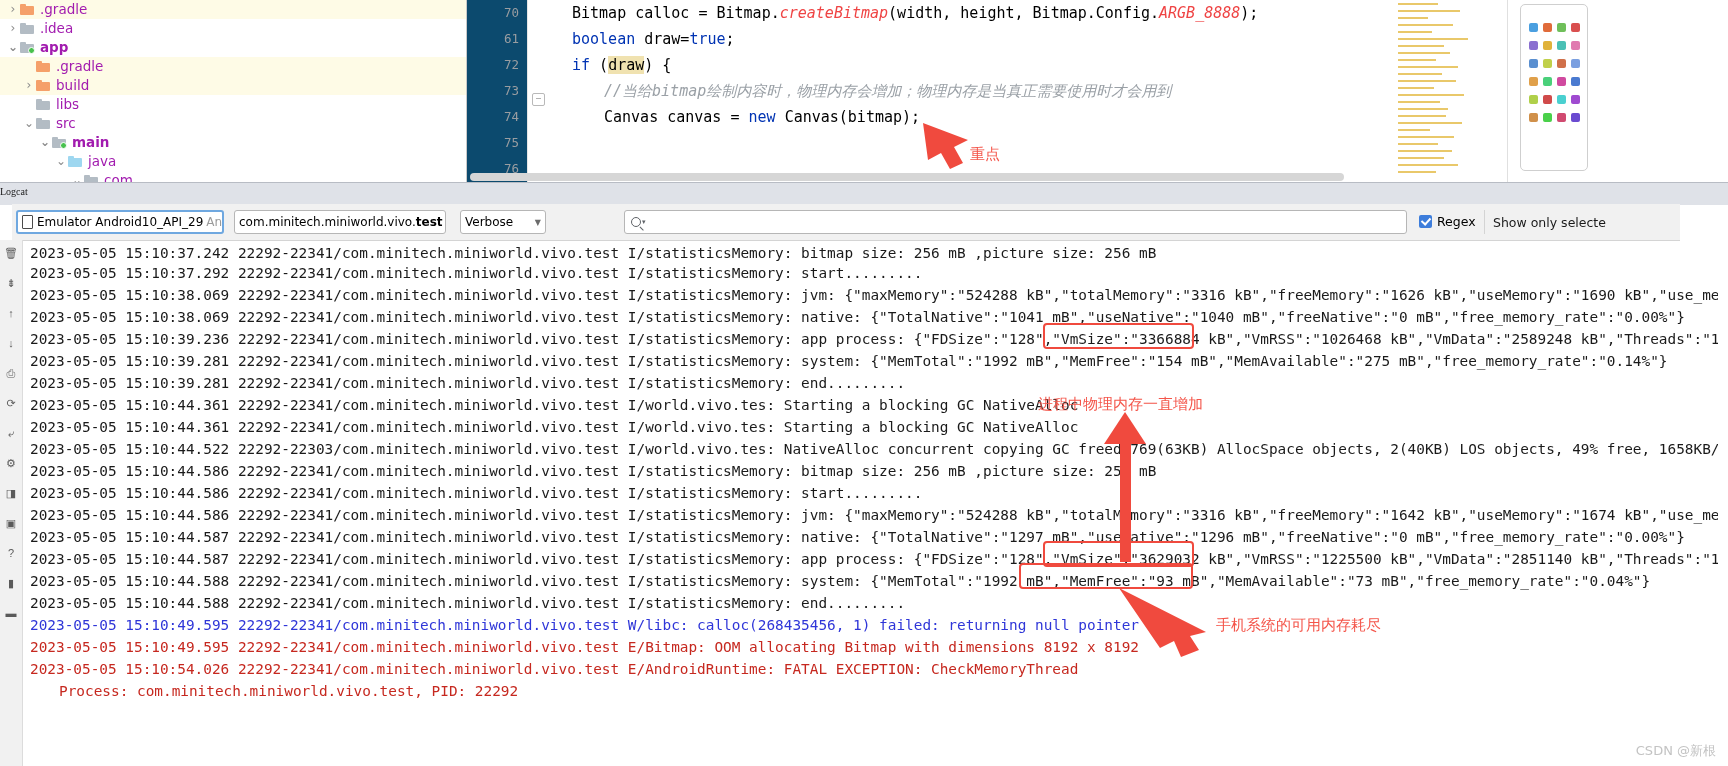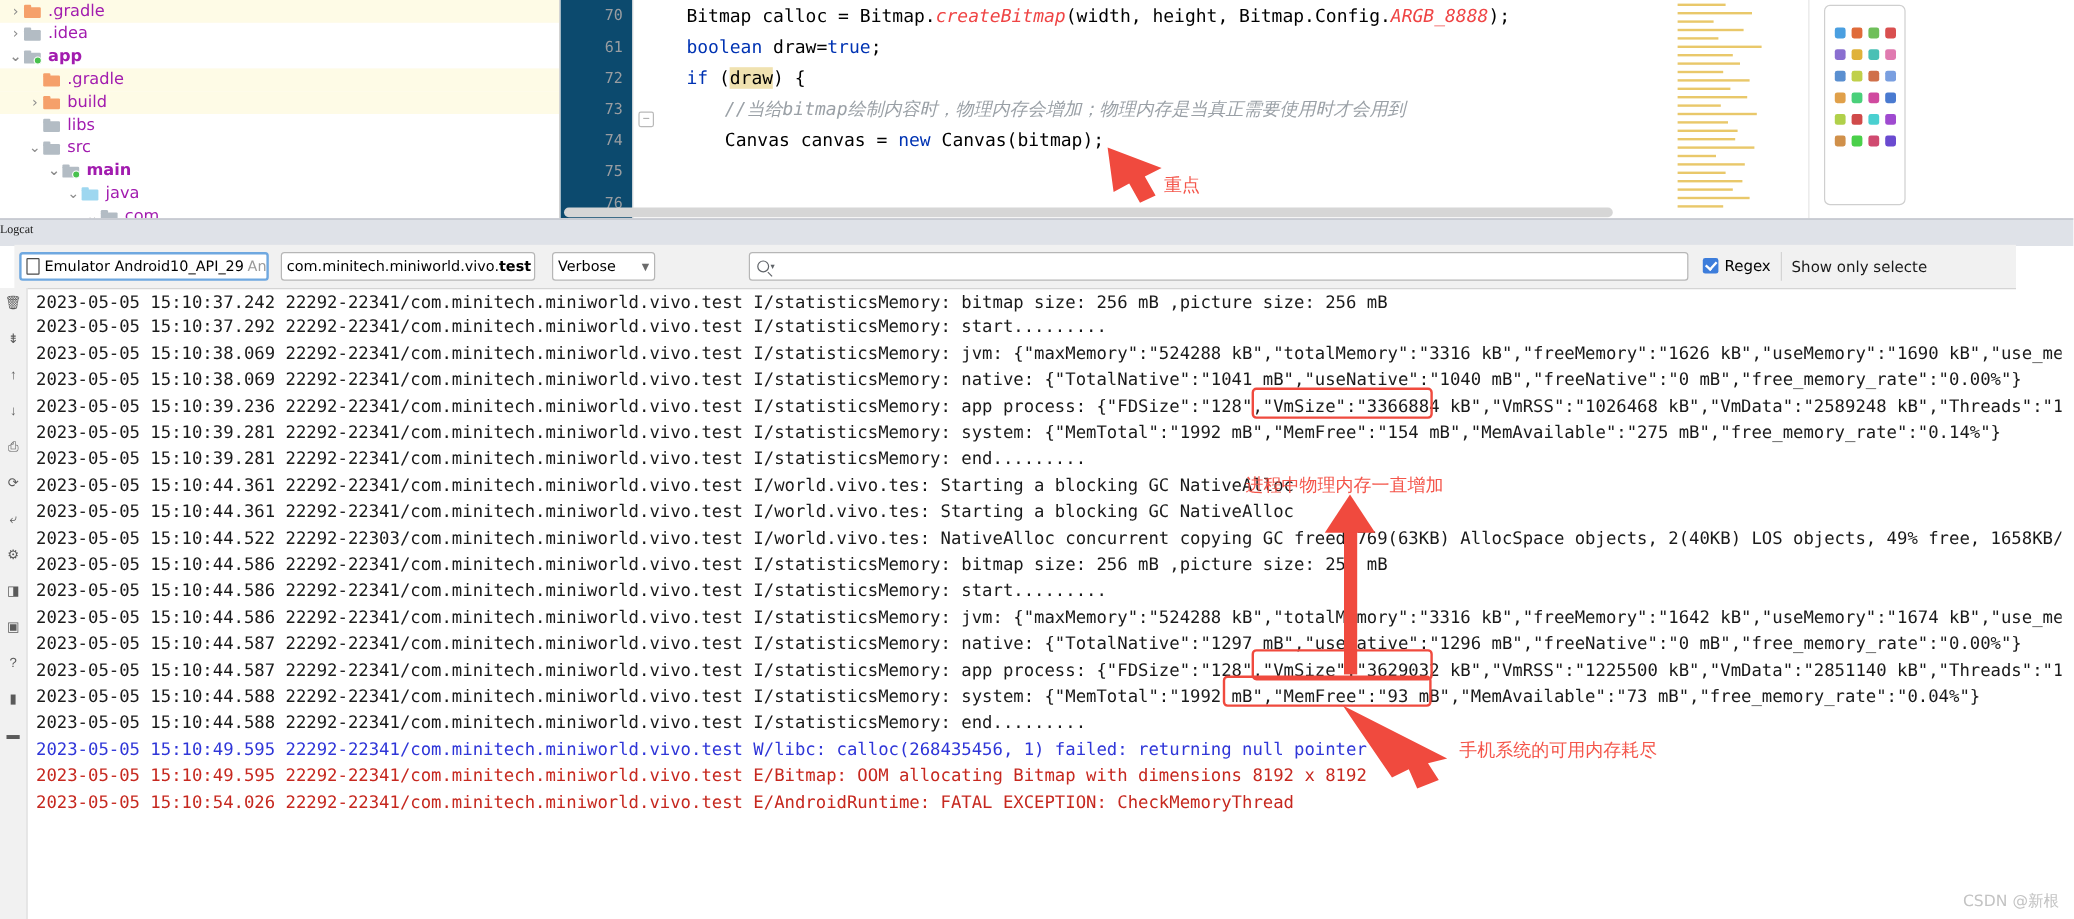--- a/index.html
+++ b/index.html
@@ -338,20 +338,21 @@
       <div class="log-line" style="top: 223px;">2023-05-05 15:10:44.586 22292-22341/com.minitech.miniworld.vivo.test I/statisticsMemory: bitmap size: 256 mB ,picture size: 256 mB</div>
       <div class="log-line" style="top: 245px;">2023-05-05 15:10:44.586 22292-22341/com.minitech.miniworld.vivo.test I/statisticsMemory: start.........</div>
       <div class="log-line" style="top: 267px;">2023-05-05 15:10:44.586 22292-22341/com.minitech.miniworld.vivo.test I/statisticsMemory: jvm: {"maxMemory":"524288 kB","totalMemory":"3316 kB","freeMemory":"1642 kB","useMemory":"1674 kB","use_memory_rate":"0.00%</div>
       <div class="log-line" style="top: 289px;">2023-05-05 15:10:44.587 22292-22341/com.minitech.miniworld.vivo.test I/statisticsMemory: native: {"TotalNative":"1297 mB","useNative":"1296 mB","freeNative":"0 mB","free_memory_rate":"0.00%"}</div>
       <div class="log-line" style="top: 311px;">2023-05-05 15:10:44.587 22292-22341/com.minitech.miniworld.vivo.test I/statisticsMemory: app process: {"FDSize":"128","VmSize":"3629032 kB","VmRSS":"1225500 kB","VmData":"2851140 kB","Threads":"14"}</div>
       <div class="log-line" style="top: 333px;">2023-05-05 15:10:44.588 22292-22341/com.minitech.miniworld.vivo.test I/statisticsMemory: system: {"MemTotal":"1992 mB","MemFree":"93 mB","MemAvailable":"73 mB","free_memory_rate":"0.04%"}</div>
       <div class="log-line" style="top: 355px;">2023-05-05 15:10:44.588 22292-22341/com.minitech.miniworld.vivo.test I/statisticsMemory: end.........</div>
       <div class="log-line warn" style="top: 377px;">2023-05-05 15:10:49.595 22292-22341/com.minitech.miniworld.vivo.test W/libc: calloc(268435456, 1) failed: returning null pointer</div>
       <div class="log-line err" style="top: 399px;">2023-05-05 15:10:49.595 22292-22341/com.minitech.miniworld.vivo.test E/Bitmap: OOM allocating Bitmap with dimensions 8192 x 8192</div>
       <div class="log-line err" style="top: 421px;">2023-05-05 15:10:54.026 22292-22341/com.minitech.miniworld.vivo.test E/AndroidRuntime: FATAL EXCEPTION: CheckMemoryThread</div>
+      <div class="log-line err indent" style="top: 443px;">Process: com.minitech.miniworld.vivo.test, PID: 22292</div>
     </div>
   <div id="log-scroll"></div>
 </div>
 
 <svg style="position:absolute;left:0;top:0;width:1728px;height:766px;pointer-events:none;">
 
   <g>
     <polygon points="923,123 968,140 954,147 963,163 950,169 941,153 928,160" fill="#f04a3e"></polygon>
   </g>
 

